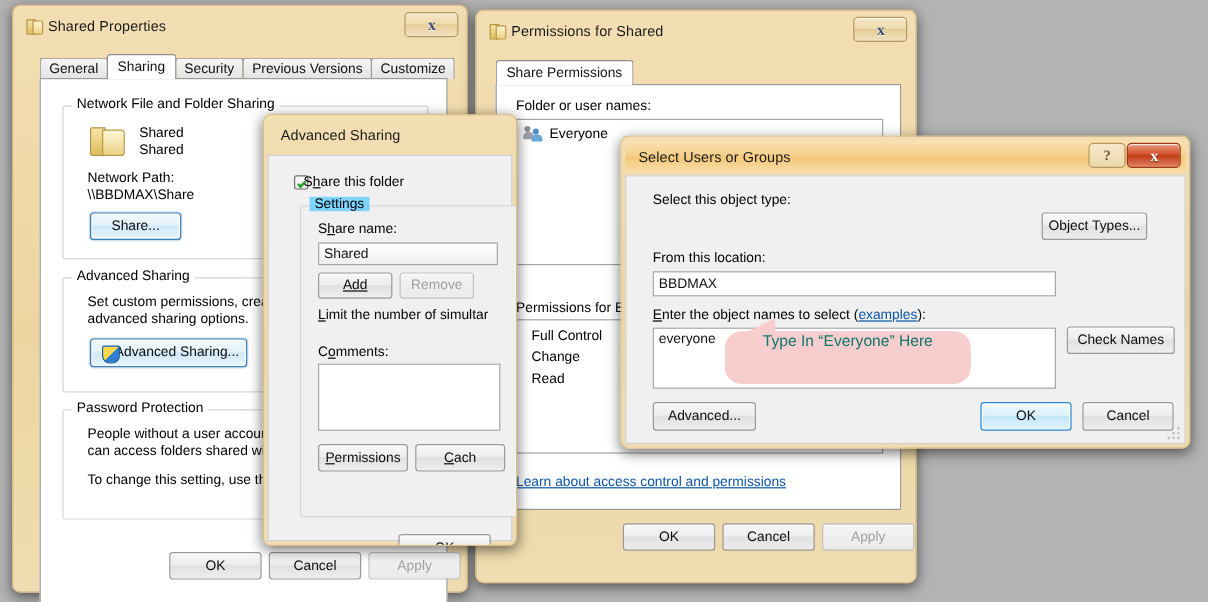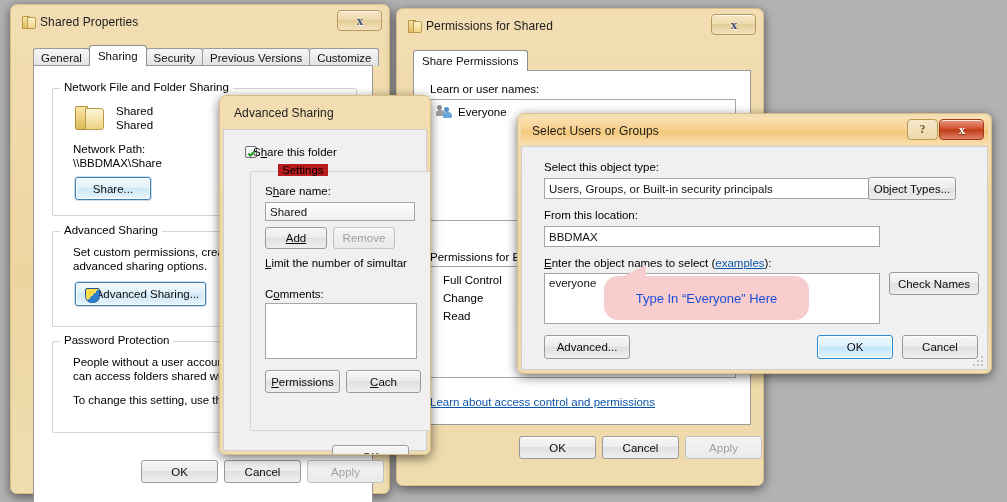--- a/index.html
+++ b/index.html
@@ -160,22 +160,22 @@
   .folder-big:before{
     content:"";position:absolute;left:0;top:2px;width:11px;height:22px;
     background:linear-gradient(180deg,#f8e6a8,#ddbb59);border:1px solid #b18f3c;border-radius:2px 0 0 2px;
   }
   .folder-big:after{
     content:"";position:absolute;left:10px;top:4px;width:17px;height:20px;
     background:linear-gradient(180deg,#fdf6d6,#edd284);border:1px solid #bb9a47;border-radius:0 3px 3px 0;
   }
   .callout{
     position:absolute;background:#f8cdcd;border-radius:14px;
-    display:flex;align-items:center;justify-content:center;
-    font-size:13px;color:#1d4ed8;
+    display:flex;align-items:flex-start;justify-content:center;
+    font-size:13px;color:#0f766e;
   }
   .callout .tail{
     position:absolute;left:6px;top:-11px;width:0;height:0;
     border-left:10px solid transparent;border-right:26px solid #f8cdcd;border-top:13px solid transparent;
   }
   .resizer{position:absolute;right:4px;bottom:3px;width:10px;height:10px;opacity:.45;}
   .resizer i{position:absolute;width:2px;height:2px;background:#888;}
 </style>
 </head>
 <body style="background: rgb(179, 179, 179);">
@@ -241,21 +241,21 @@
     <span class="closebtn">
       <span class="x">x</span>
     </span>
   </div>
 
   <div class="tabrow" style="left:16px;top:41px;">
     <div class="tab active">Share Permissions</div>
   </div>
 
   <div class="tabpanel" style="left:16px;top:61px;width:338px;height:355px;">
-    <span class="txt" style="left:16px;top:12px;">Learn or user names:</span>
+    <span class="txt" style="left:16px;top:12px;">Folder or user names:</span>
     <div class="listbox" style="left:16px;top:28px;width:306px;height:122px;">
       <div style="position:absolute;left:6px;top:5px;display:flex;align-items:center;">
         <span class="peopleico" style="position:relative;margin-right:6px;">
           <i class="h1"></i>
             <i class="b1"></i>
             <i class="h2"></i>
             <i class="b2"></i>
         </span>
         <span>Everyone</span>
       </div>
@@ -281,21 +281,21 @@
     <span class="title-txt" style="margin-left:4px;">Advanced Sharing</span>
   </div>
 
   <div class="client" style="top:33px;">
     <span class="cb" style="left:21px;top:16px;"></span>
     <span class="txt" style="left:29px;top:16px;">
       <span>S</span><span class="underl">h</span><span>are this folder</span>
     </span>
 
     <div class="group" style="left:26px;top:41px;width:210px;height:260px;background:#f0f0f0;">
-      <span class="glabel" style="background:#b91c1c;margin-left:20px;">Settings</span>
+      <span class="glabel" style="background:#7dd3fc;">Settings</span>
       <span class="txt" style="left:14px;top:13px;">S<span class="underl">h</span>are name:</span>
       <div class="field" style="left:14px;top:30px;width:150px;height:19px;background:linear-gradient(180deg,#fff,#efefef);">Shared</div>
       <div class="btn" style="left:14px;top:55px;width:62px;height:22px;">
         <span class="underl">Add</span>
       </div>
       <div class="btn disabled" style="left:82px;top:55px;width:62px;height:22px;">
         <span>Remove</span>
       </div>
       <span class="txt" style="left:14px;top:85px;"><span class="underl">L</span>imit the number of simultar</span>
       <span class="txt" style="left:14px;top:116px;">C<span class="underl">o</span>mments:</span>
@@ -318,21 +318,20 @@
     <span class="helpbtn">
       <span>?</span>
     </span>
     <span class="closebtn red">
       <span class="x">x</span>
     </span>
   </div>
 
   <div class="client" style="top:32px;">
     <span class="txt" style="left:22px;top:14px;">Select this object type:</span>
-    <div class="field" style="left:22px;top:31px;width:336px;height:21px;">Users, Groups, or Built-in security principals</div>
     <div class="btn" style="left:346px;top:30px;width:88px;height:23px;">Object Types...</div>
 
     <span class="txt" style="left:22px;top:62px;">From this location:</span>
     <div class="field" style="left:22px;top:79px;width:336px;height:21px;">BBDMAX</div>
 
     <span class="txt" style="left:22px;top:110px;">
       <span class="underl">E</span><span>nter the object names to select (</span><span class="link">examples</span><span>):</span>
     </span>
     <div class="field multiline" style="left:22px;top:126px;width:336px;height:51px;">everyone</div>
     <div class="btn" style="left:367px;top:125px;width:90px;height:23px;">Check Names</div>

